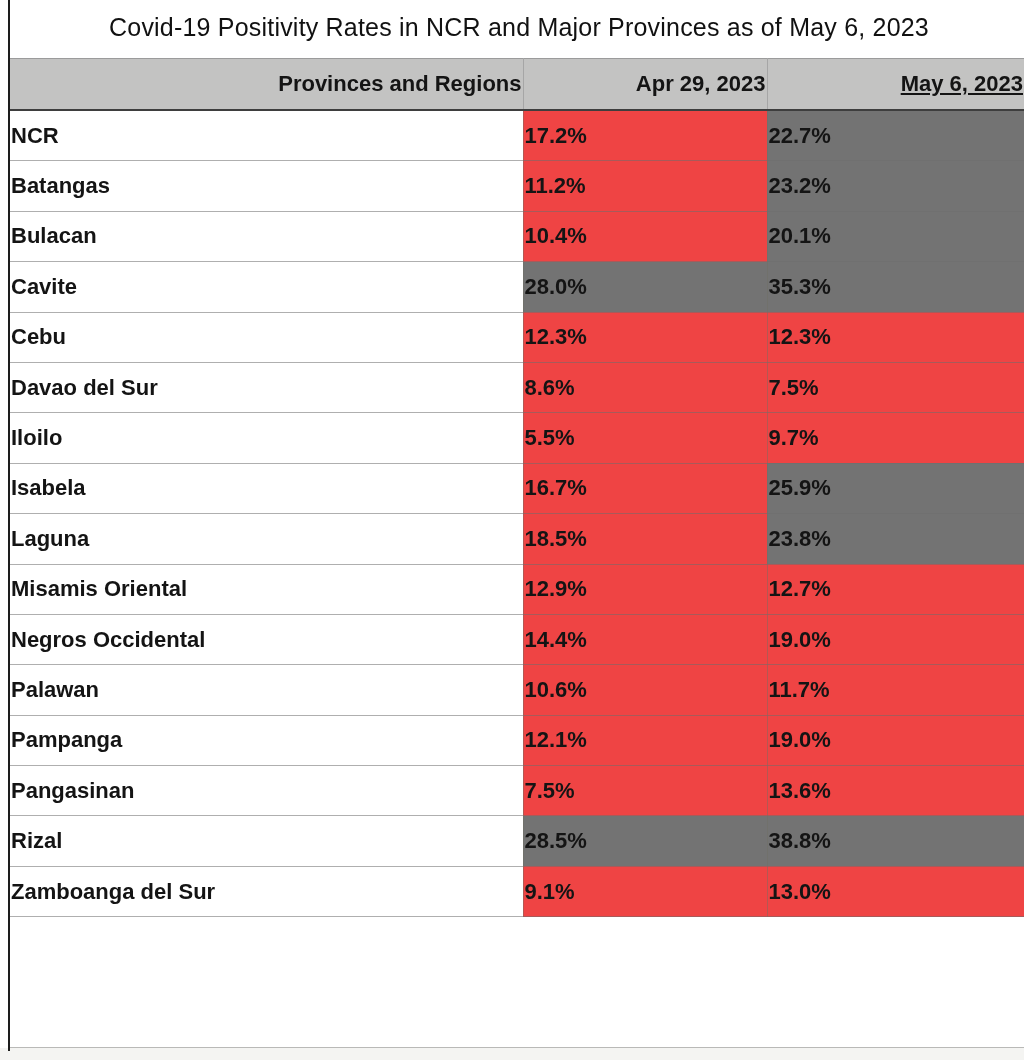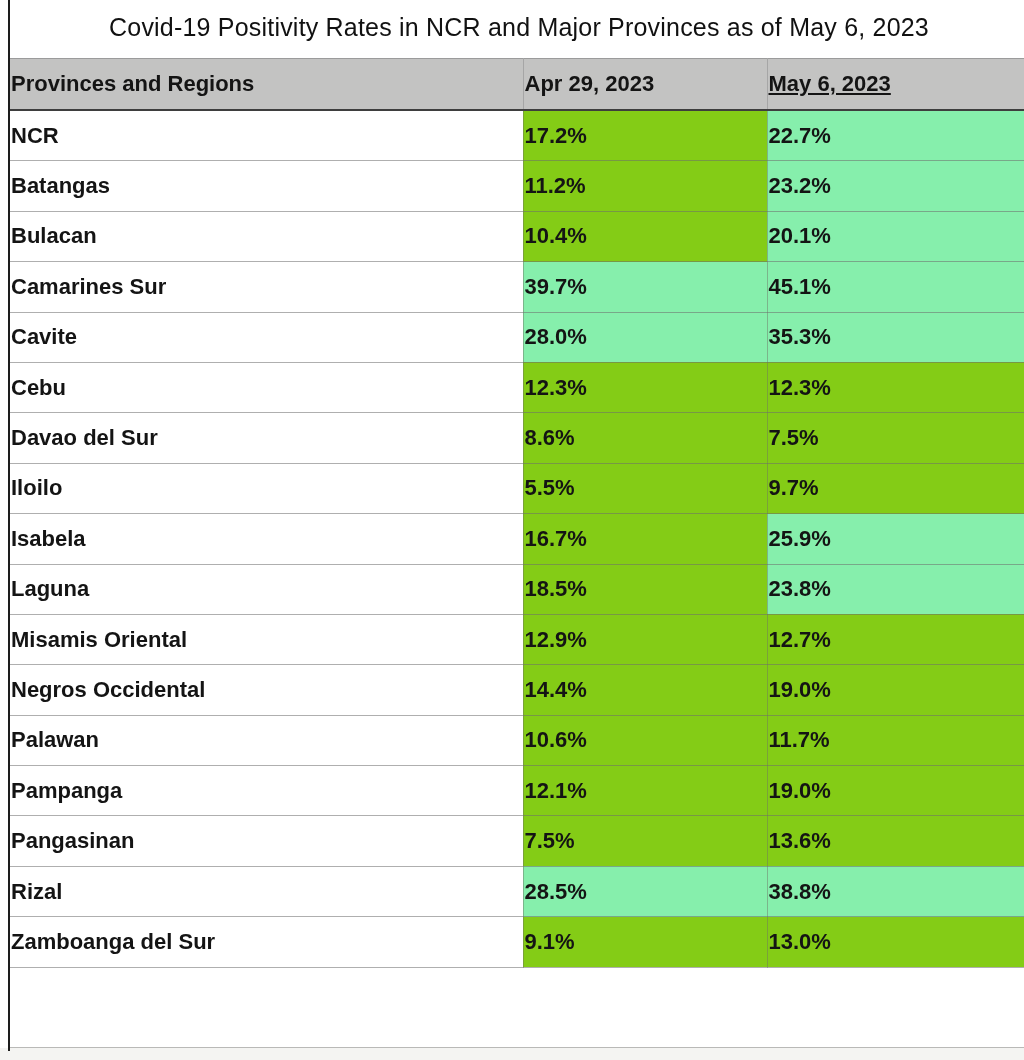--- a/index.html
+++ b/index.html
@@ -48,41 +48,41 @@
     top: 58px;
     width: 1014px;
     border-collapse: collapse;
     table-layout: fixed;
   }
   table.positivity th {
     height: 48px;
     font-size: 22px;
     font-weight: 700;
     color: #141414;
-    text-align: left;
+    text-align: right;
     vertical-align: middle;
     border-right: 1px solid #a6a6a6;
     border-bottom: 2px solid #3e3e3e;
     border-top: 1px solid #9b9b9b;
   }
   table.positivity th:last-child { border-right: none; text-decoration: underline; }
   table.positivity td {
     height: 47.4px;
     font-size: 22px;
     font-weight: 700;
     text-align: left;
     vertical-align: middle;
     border-bottom: 1px solid rgba(110,110,110,0.55);
     border-right: 1px solid rgba(110,110,100,0.45);
     color: #141414;
   }
   table.positivity td:last-child { border-right: none; }
   td.name  { background: #ffffff; }
-  td.yellow { background: #84cc16; }
-  td.orange { background: #86efac; color: #ffffff; }
+  td.yellow { background: #ef4444; }
+  td.orange { background: #737373; color: #ffffff; }
   .bottom-line {
     position: absolute;
     left: 10px;
     top: 1047px;
     width: 1014px;
     height: 1px;
     background: #b9b9b7;
   }
 </style>
 </head>
@@ -115,25 +115,20 @@
         </tr>
         <tr>
           <td class="name">Batangas</td>
           <td class="yellow">11.2%</td>
           <td class="orange">23.2%</td>
         </tr>
         <tr>
           <td class="name">Bulacan</td>
           <td class="yellow">10.4%</td>
           <td class="orange">20.1%</td>
-        </tr>
-        <tr>
-          <td class="name">Camarines Sur</td>
-          <td class="orange">39.7%</td>
-          <td class="orange">45.1%</td>
         </tr>
         <tr>
           <td class="name">Cavite</td>
           <td class="orange">28.0%</td>
           <td class="orange">35.3%</td>
         </tr>
         <tr>
           <td class="name">Cebu</td>
           <td class="yellow">12.3%</td>
           <td class="yellow">12.3%</td>

